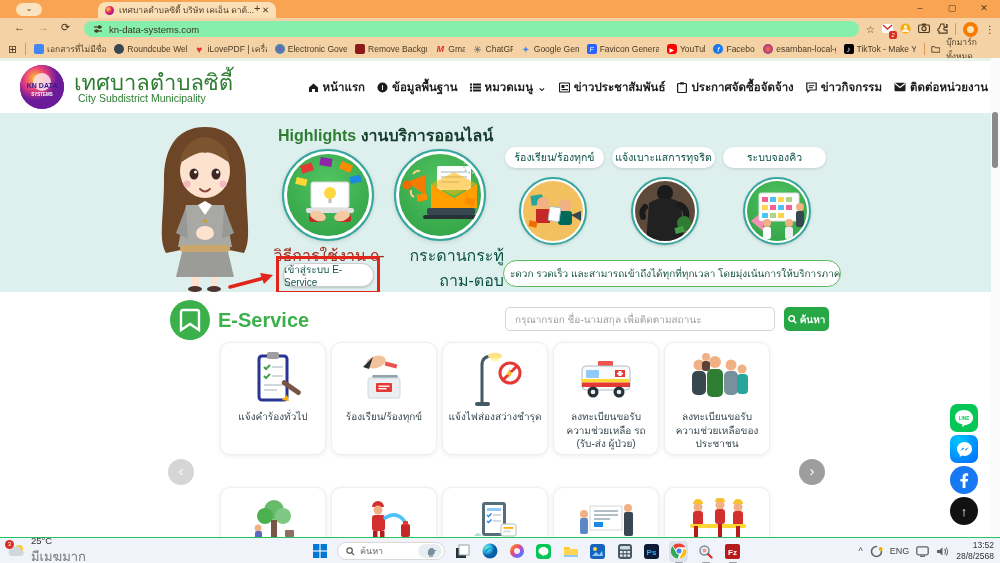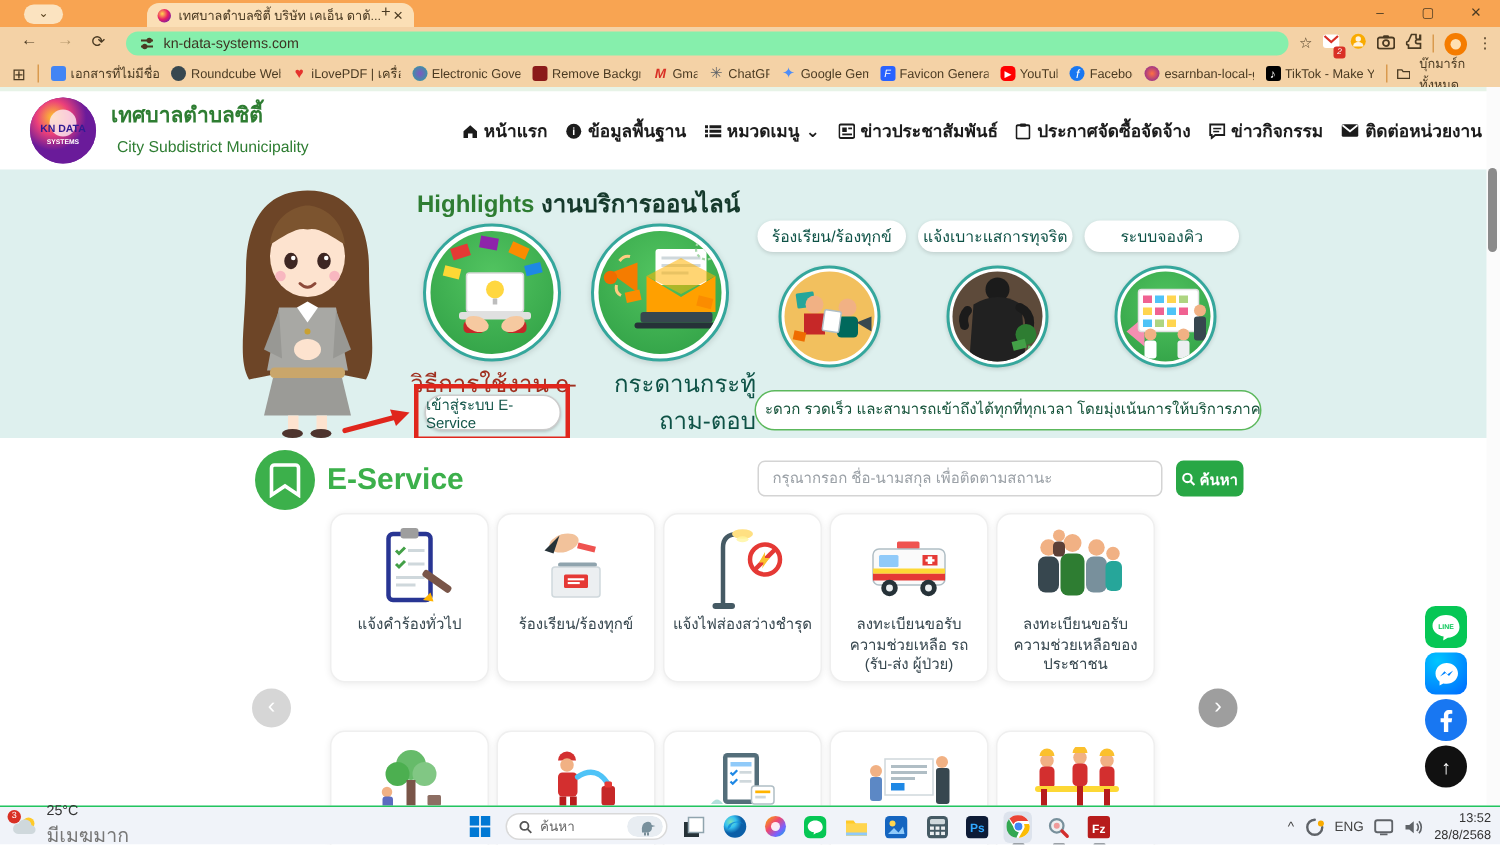--- a/index.html
+++ b/index.html
@@ -30,21 +30,21 @@
 
   .bookmarksbar { position:absolute; top:40px; left:0; width:1000px; height:18px; background:#f4d2a6; display:flex; align-items:center; padding:0 8px; gap:8px; font-size:8.5px; color:#4a3a22; }
   .bm { display:flex; align-items:center; gap:3px; white-space:nowrap; flex:0 1 auto; min-width:0; }
   .bm .lbl { max-width:74px; overflow:hidden; }
   .bmic { width:10px; height:10px; border-radius:2px; flex:0 0 auto; display:flex; align-items:center; justify-content:center; font-size:7px; color:#fff; }
   .bm-right { margin-left:auto; display:flex; align-items:center; gap:6px; }
 
   
   .site-topline { position:absolute; top:58px; left:0; width:1000px; height:3px; background:#e7f3e7; }
   .site-header { position:absolute; top:61px; left:0; width:1000px; height:52px; background:#fff; }
-  .site-title { position:absolute; left:74px; top:4px; font-size:14px; font-weight:bold; color:#2e7d32; }
+  .site-title { position:absolute; left:74px; top:4px; font-size:22px; font-weight:normal; color:#2e7d32; }
   .site-sub { position:absolute; left:78px; top:31px; font-size:10.5px; color:#2e7d32; }
   .mainnav { position:absolute; right:12px; top:0; height:52px; display:flex; align-items:center; gap:12px; }
   .nav-item { display:flex; align-items:center; gap:4px; font-size:11.5px; font-weight:bold; color:#1c1c1c; }
   .nav-item svg { flex:0 0 auto; }
 
   .hero { position:absolute; top:113px; left:0; width:1000px; height:179px; background:#def0ee; }
   .hero-heading { position:absolute; left:278px; top:10px; font-size:16px; }
   .hh-en { color:#2e7d32; font-weight:bold; }
   .hh-th { color:#163a2c; font-weight:bold; }
   .circle-big { position:absolute; width:92px; height:92px; border-radius:50%; background:#fff; border:2px solid #35a79c; padding:3px; box-shadow:0 1px 4px rgba(0,0,0,.15); }

